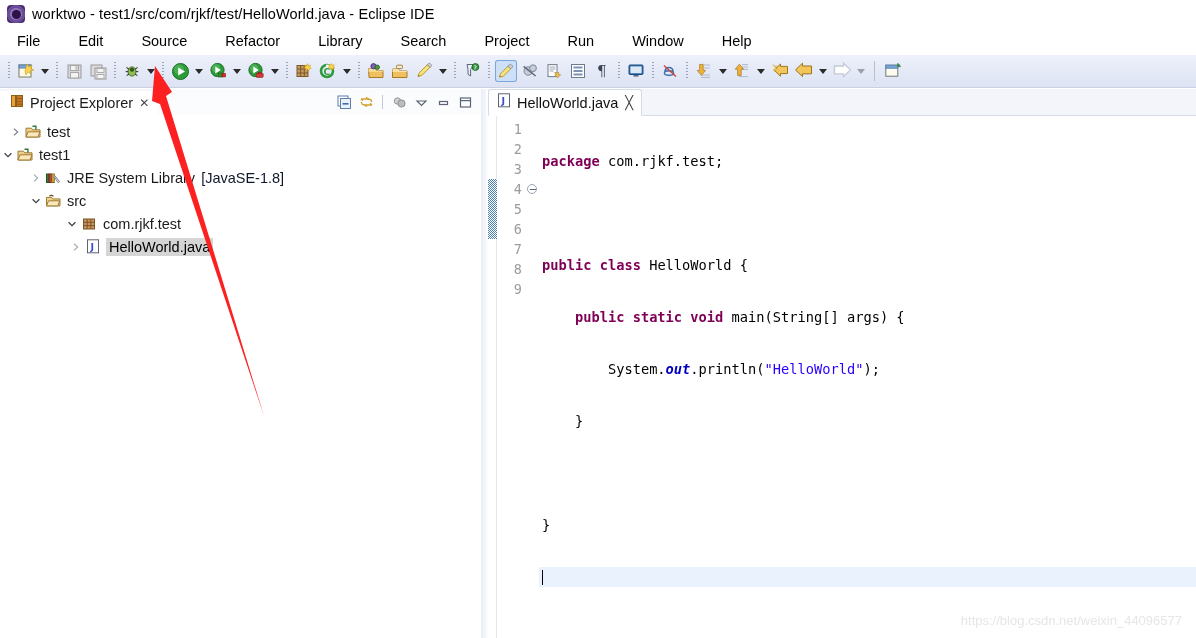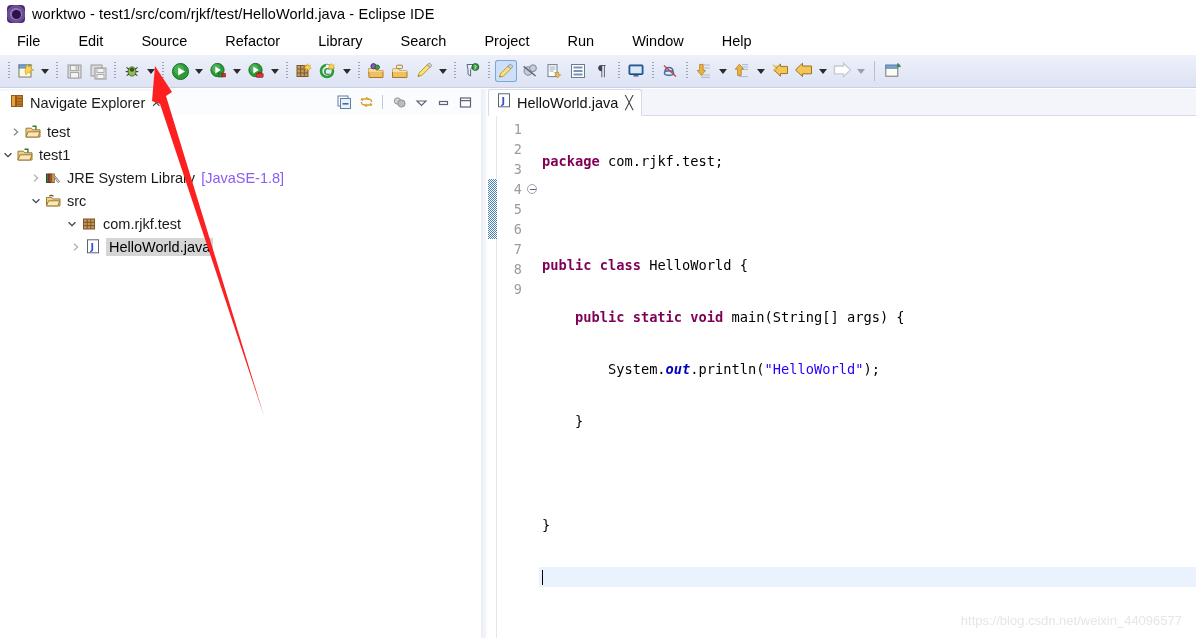--- a/index.html
+++ b/index.html
@@ -159,21 +159,21 @@
     cursor: default;
   }
   .twisty {
     width: 16px; height: 16px;
     flex: none;
     display:inline-flex; align-items:center; justify-content:center;
   }
   .row .ico { width:18px; height:16px; flex:none; display:inline-flex; align-items:center; justify-content:center; margin-right:4px;}
   .row .lbl { padding: 0 1px; }
   .row .lbl.sel { background:#d5d5d5; color:#000; padding:1px 3px; }
-  .row .sub { color:#8b5cf6; margin-left:5px; }
+  .row .sub { color:#0f172a; margin-left:5px; }
 
   
   .vdiv {
     position:absolute; left:481px; top:89px;
     width: 7px; height: 549px;
     background: linear-gradient(90deg,#e9edf6 0%, #f3f5fa 60%, #ffffff 100%);
   }
 
   
   .editor-panel {
@@ -606,21 +606,21 @@
       <div class="view-tab">
         <span class="pe-icon">
           <svg width="14" height="14" viewBox="0 0 14 14">
             <rect x="1.5" y="1.5" width="4" height="11" fill="#e9a23b" stroke="#8c5f14"></rect>
             <rect x="6.5" y="1.5" width="6" height="11" fill="#c7762a" stroke="#8c5f14"></rect>
             <line x1="6.5" y1="4.6" x2="12.5" y2="4.6" stroke="#8c5f14"></line>
             <line x1="6.5" y1="7.6" x2="12.5" y2="7.6" stroke="#8c5f14"></line>
             <line x1="6.5" y1="10.2" x2="12.5" y2="10.2" stroke="#8c5f14"></line>
           </svg>
         </span>
-        <span class="view-tab-label">Navigate Explorer</span>
+        <span class="view-tab-label">Project Explorer</span>
         <span class="view-tab-close">✕</span>
       </div>
 
       <div class="view-tools">
         <span class="vt">
           <svg width="15" height="15" viewBox="0 0 15 15">
             <rect x="1" y="1" width="10" height="10" fill="#ffffff" stroke="#5f7ea8"></rect>
             <rect x="3.5" y="3.5" width="10" height="10" fill="#eaf1fa" stroke="#5f7ea8"></rect>
             <rect x="5.5" y="8" width="6" height="1.6" fill="#3b6ea8"></rect>
           </svg>

